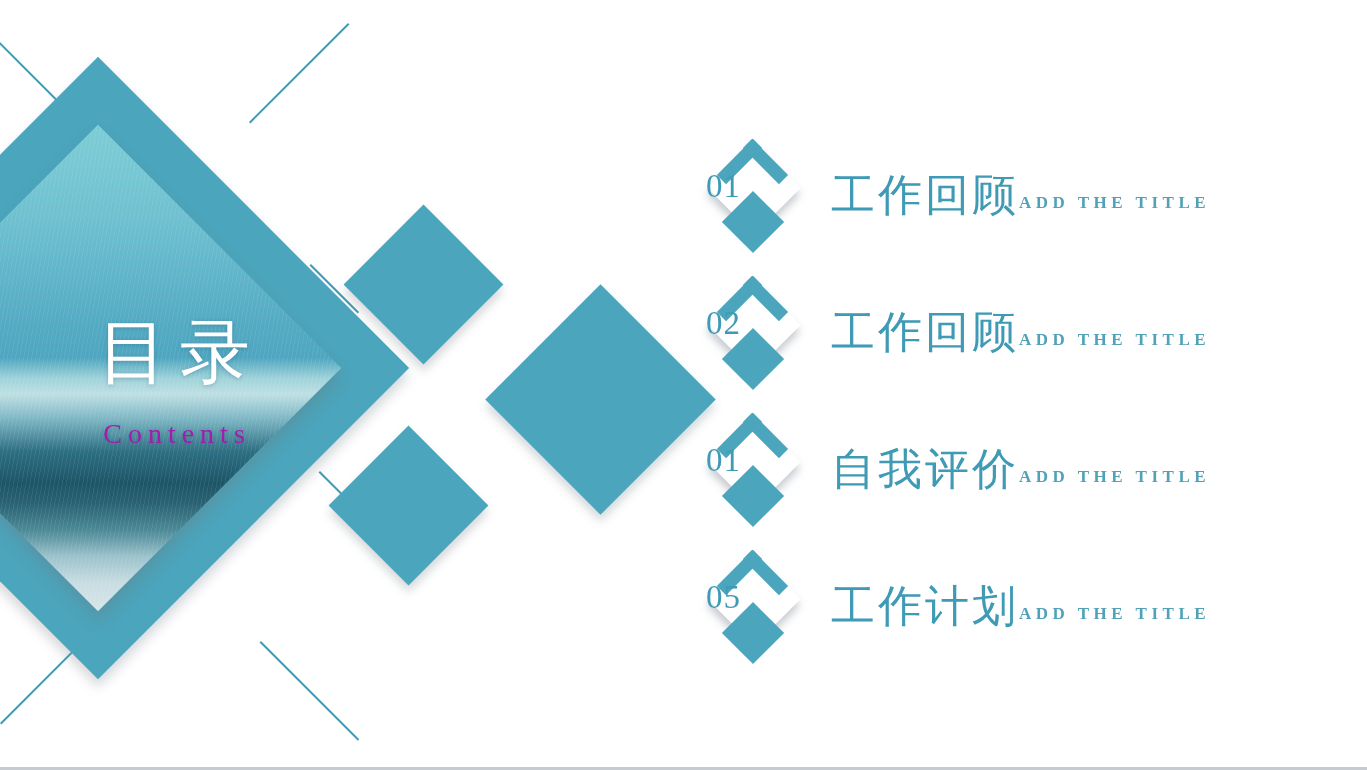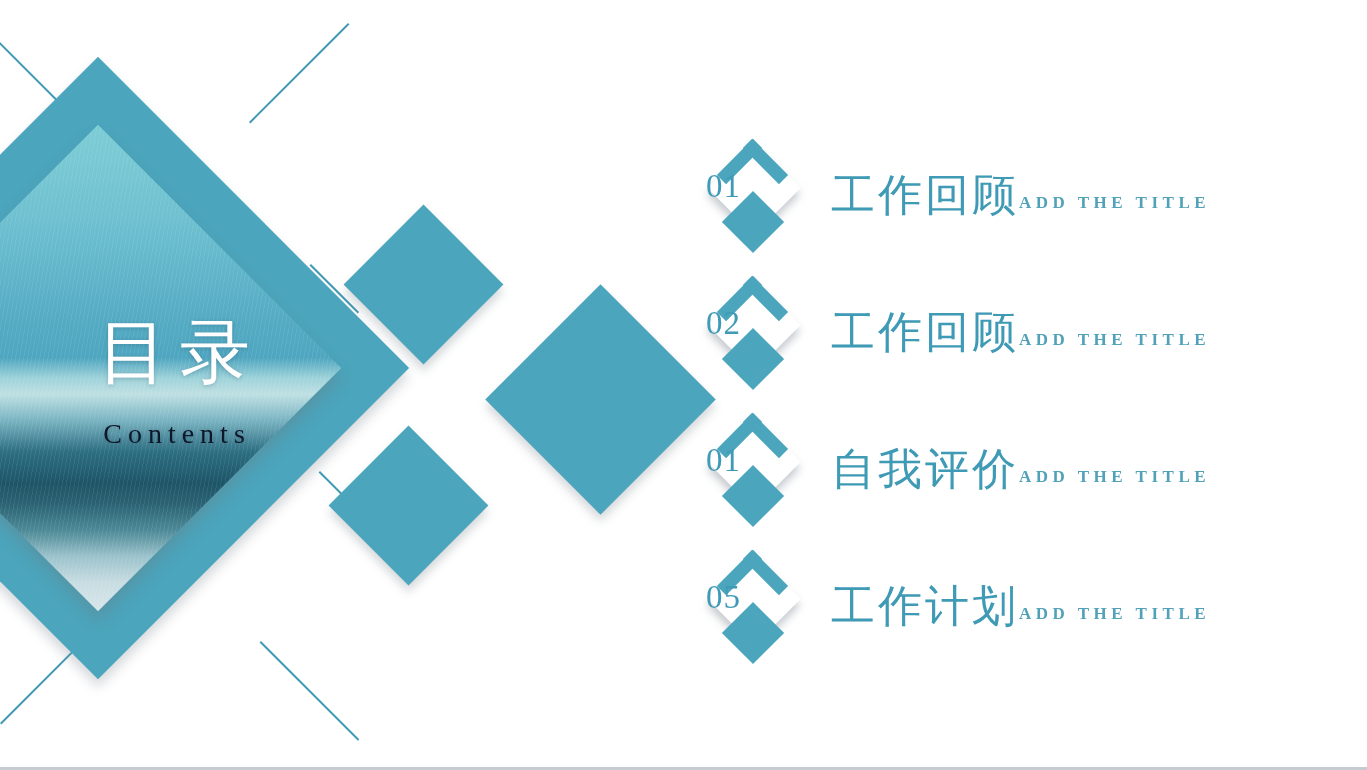--- a/index.html
+++ b/index.html
@@ -132,21 +132,21 @@
     color: #ffffff;
     letter-spacing: 12px;
     text-indent: 12px;
     font-weight: 400;
     text-shadow: 0 1px 4px rgba(20,60,80,0.25);
   }
   .art-sub {
     margin-top: 30px;
     font-family: "Liberation Serif", serif;
     font-size: 28px;
-    color: #0f172a;
+    color: #a21caf;
     letter-spacing: 6px;
     text-indent: 6px;
     text-shadow: 0 1px 4px rgba(20,60,80,0.25);
   }
 
   
   .menu {
     position: absolute;
     left: 706px;
     top: 138px;

